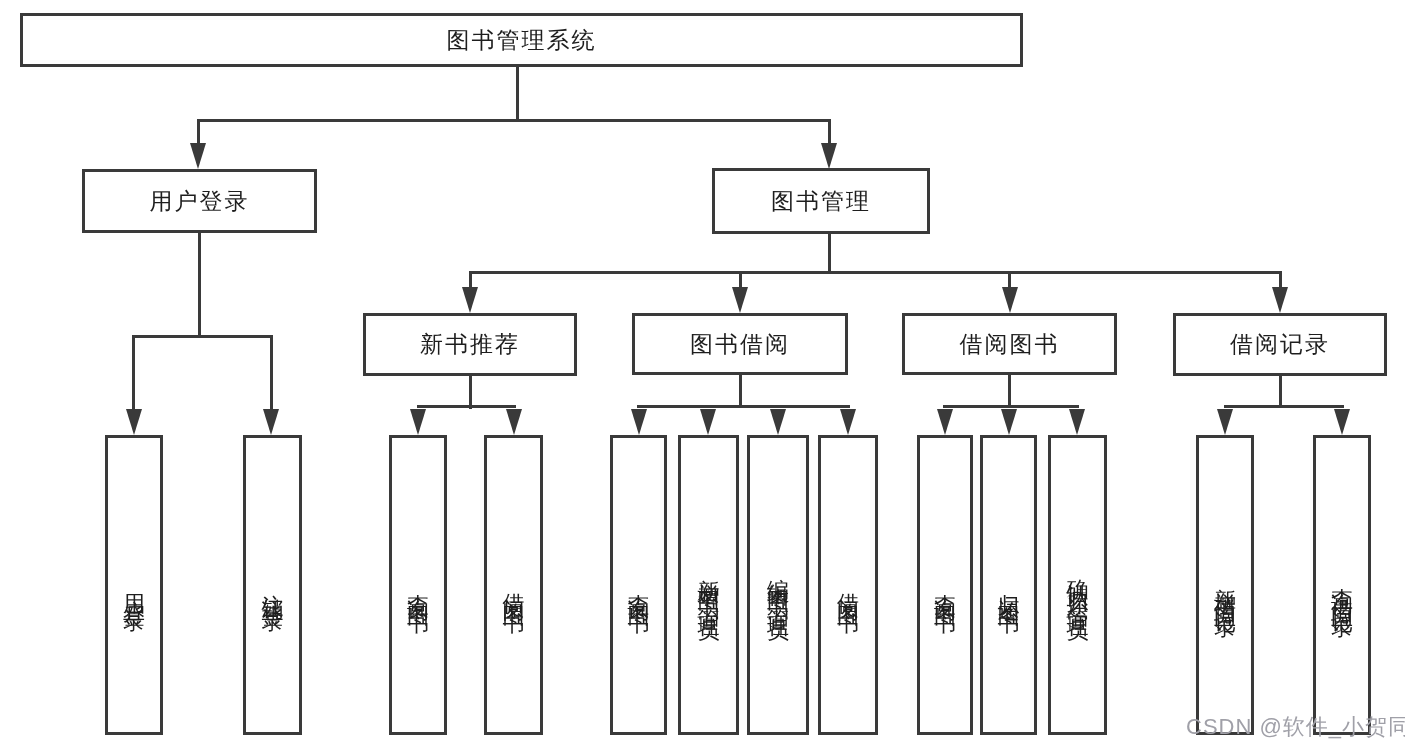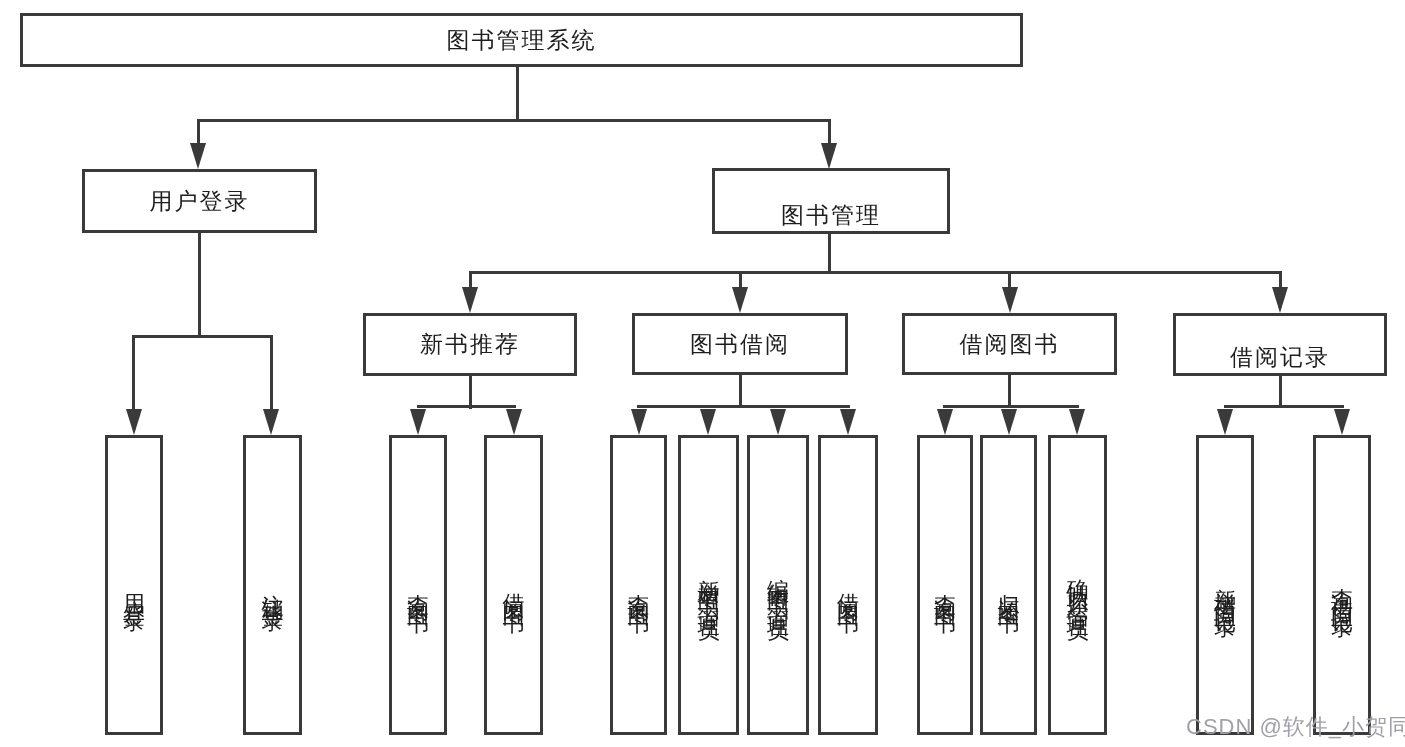--- a/index.html
+++ b/index.html
@@ -65,21 +65,21 @@
   <div class="vline" style="left:516px; top:67px; height:54px;"></div>
   <div class="hline" style="left:197px; top:119px; width:634px;"></div>
   <div class="vline" style="left:197px; top:119px; height:27px;"></div>
   <div class="vline" style="left:828px; top:119px; height:27px;"></div>
   <div class="arrow" style="left:190px; top:143px;"></div>
   <div class="arrow" style="left:821px; top:143px;"></div>
 
   <div class="box" style="left:82px; top:169px; width:235px; height:64px;">
     <span>用户登录</span>
   </div>
-  <div class="box" style="left:712px; top:168px; width:238px; height:66px;align-items:flex-end;">
+  <div class="box" style="left:712px; top:168px; width:218px; height:66px;">
     <span>图书管理</span>
   </div>
 
   <div class="vline" style="left:198px; top:233px; height:104px;"></div>
   <div class="hline" style="left:133px; top:335px; width:140px;"></div>
   <div class="vline" style="left:132px; top:335px; height:77px;"></div>
   <div class="vline" style="left:270px; top:335px; height:77px;"></div>
   <div class="arrow" style="left:126px; top:409px;"></div>
   <div class="arrow" style="left:263px; top:409px;"></div>
 
@@ -96,21 +96,21 @@
 
   <div class="box" style="left:363px; top:313px; width:214px; height:63px;">
     <span>新书推荐</span>
   </div>
   <div class="box" style="left:632px; top:313px; width:216px; height:62px;">
     <span>图书借阅</span>
   </div>
   <div class="box" style="left:902px; top:313px; width:215px; height:62px;">
     <span>借阅图书</span>
   </div>
-  <div class="box" style="left:1173px; top:313px; width:214px; height:63px;align-items:flex-end;">
+  <div class="box" style="left:1173px; top:313px; width:214px; height:63px;">
     <span>借阅记录</span>
   </div>
 
   <div class="vline" style="left:469px; top:376px; height:33px;"></div>
   <div class="hline" style="left:417px; top:405px; width:99px;"></div>
   <div class="arrow" style="left:410px; top:409px;"></div>
   <div class="arrow" style="left:506px; top:409px;"></div>
 
   <div class="vline" style="left:739px; top:375px; height:33px;"></div>
   <div class="hline" style="left:637px; top:405px; width:213px;"></div>

